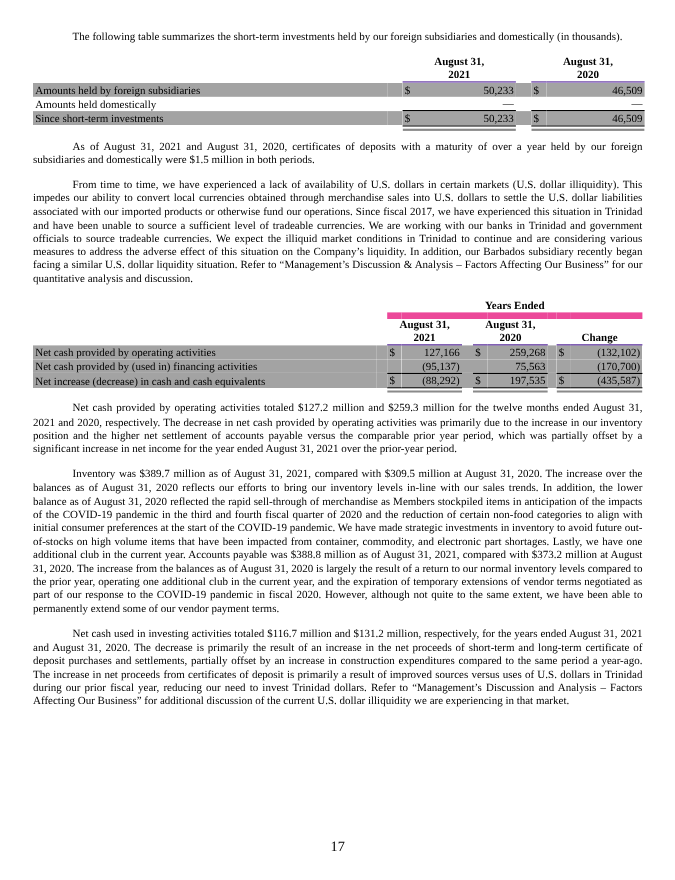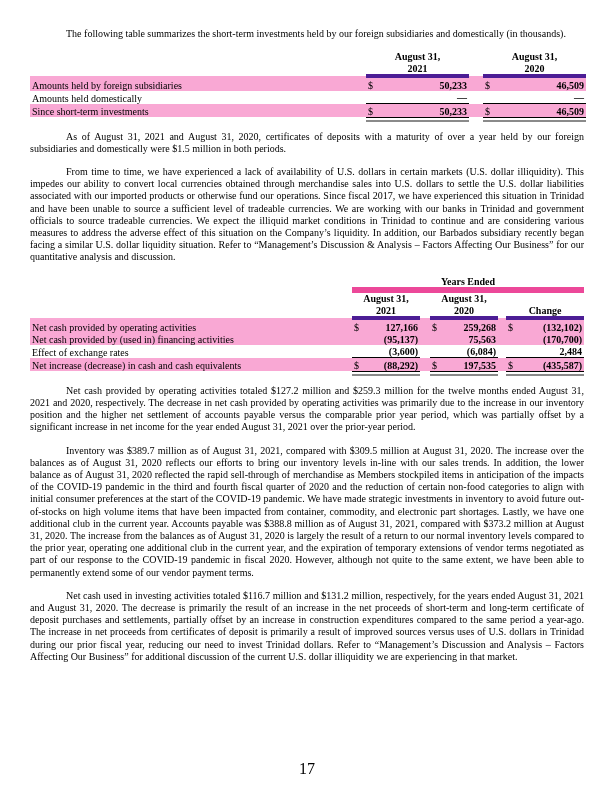--- a/index.html
+++ b/index.html
@@ -36,40 +36,40 @@
   }
   table.fin th, table.fin td {
     padding: 0 2px;
     vertical-align: bottom;
     height: 12.4px;
     overflow: hidden;
     white-space: nowrap;
   }
   table.fin th { font-weight: bold; text-align: center; }
   th.colhead {
-    border-bottom: 4px solid #4c1d95;
+    border-bottom: 1px solid #4c1d95;
     line-height: 11.6px;
     padding-bottom: 1px;
   }
   th.spanhead { border-bottom: 6px solid #ec4899; padding-bottom: 1px; }
   th.plain { border: none; }
   td.lbl { text-align: left; }
   td.cur { text-align: left; padding-right: 0; }
-  td.val { text-align: right; font-weight: bold; }
-  tr.shade td { background: #f9a8d4; }
+  td.val { text-align: right; }
+  tr.shade td { background: #a3a3a3; }
   tr.total td.cur, tr.total td.val {
     border-top: 1px solid #000;
     border-bottom: 1px solid #000;
   }
   tr.rulerow td { height: 4px; padding: 0; background: #ffffff !important; }
   tr.rulerow .dbl { height: 2px; background: #8a8a8a; margin-top: 1px; }
   .footer {
     margin-top: auto;
     text-align: center;
-    font-size: 16px;
+    font-size: 13px;
     padding-bottom: 4px;
   }
 </style>
 </head>
 <body>
 
 <div class="page">
 
   <p class="para">The following table summarizes the short-term investments held by our foreign subsidiaries and domestically (in thousands).</p>
 
@@ -201,32 +201,20 @@
         <td></td>
         <td class="cur"></td>
         <td class="val">(95,137)</td>
         <td></td>
         <td class="cur"></td>
         <td class="val">75,563</td>
         <td></td>
         <td class="cur"></td>
         <td class="val">(170,700)</td>
       </tr>
-      <tr>
-        <td class="lbl">Effect of exchange rates</td>
-        <td></td>
-        <td class="cur"></td>
-        <td class="val">(3,600)</td>
-        <td></td>
-        <td class="cur"></td>
-        <td class="val">(6,084)</td>
-        <td></td>
-        <td class="cur"></td>
-        <td class="val">2,484</td>
-      </tr>
       <tr class="shade total">
         <td class="lbl">Net increase (decrease) in cash and cash equivalents</td>
         <td></td>
         <td class="cur">$</td>
         <td class="val">(88,292)</td>
         <td></td>
         <td class="cur">$</td>
         <td class="val">197,535</td>
         <td></td>
         <td class="cur">$</td>

